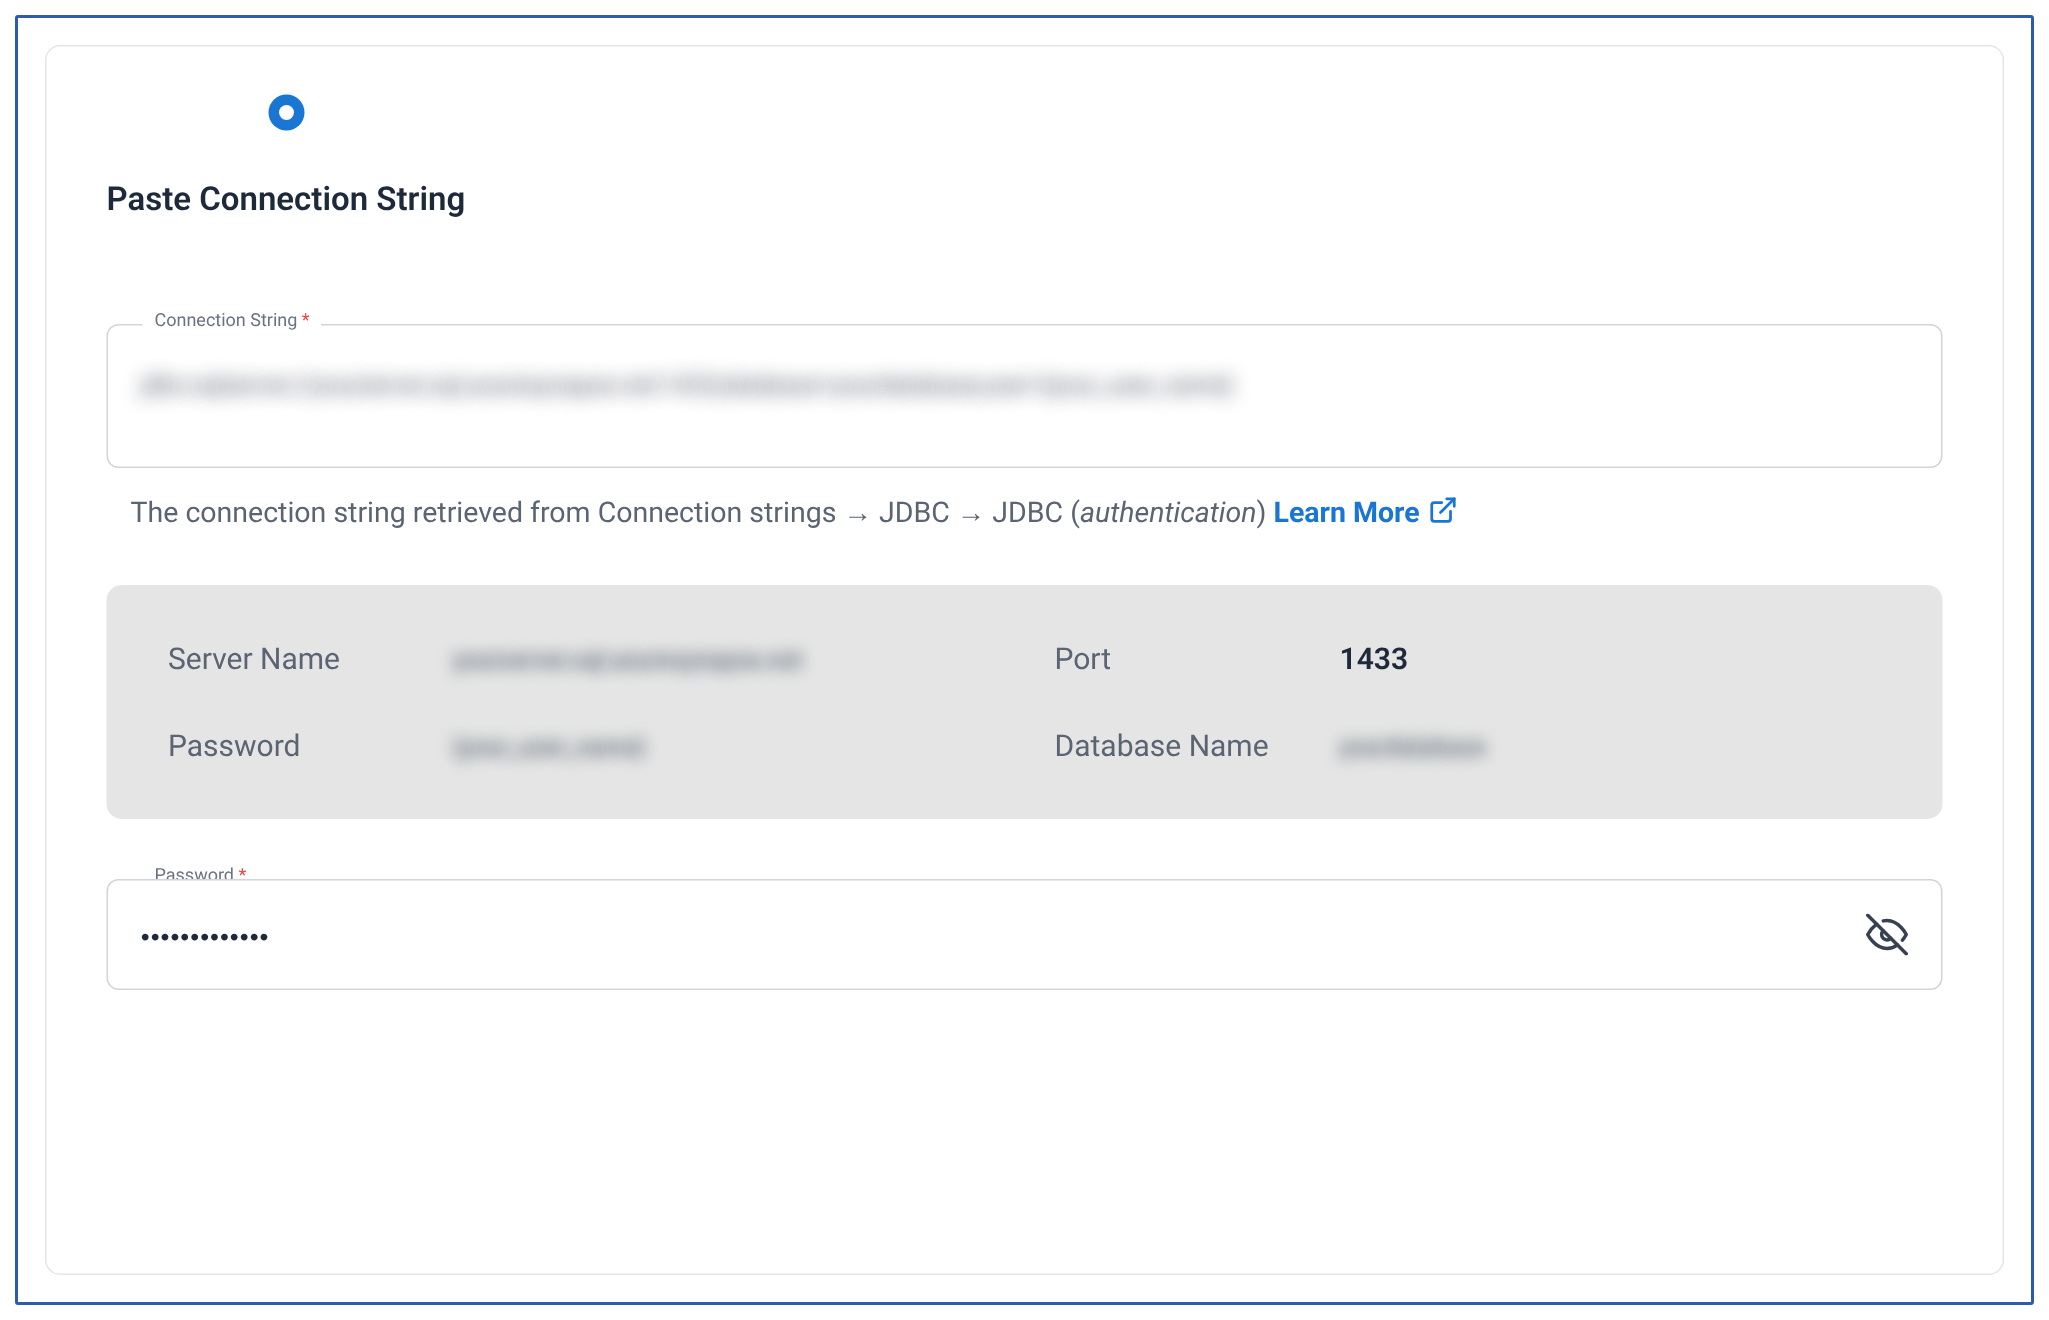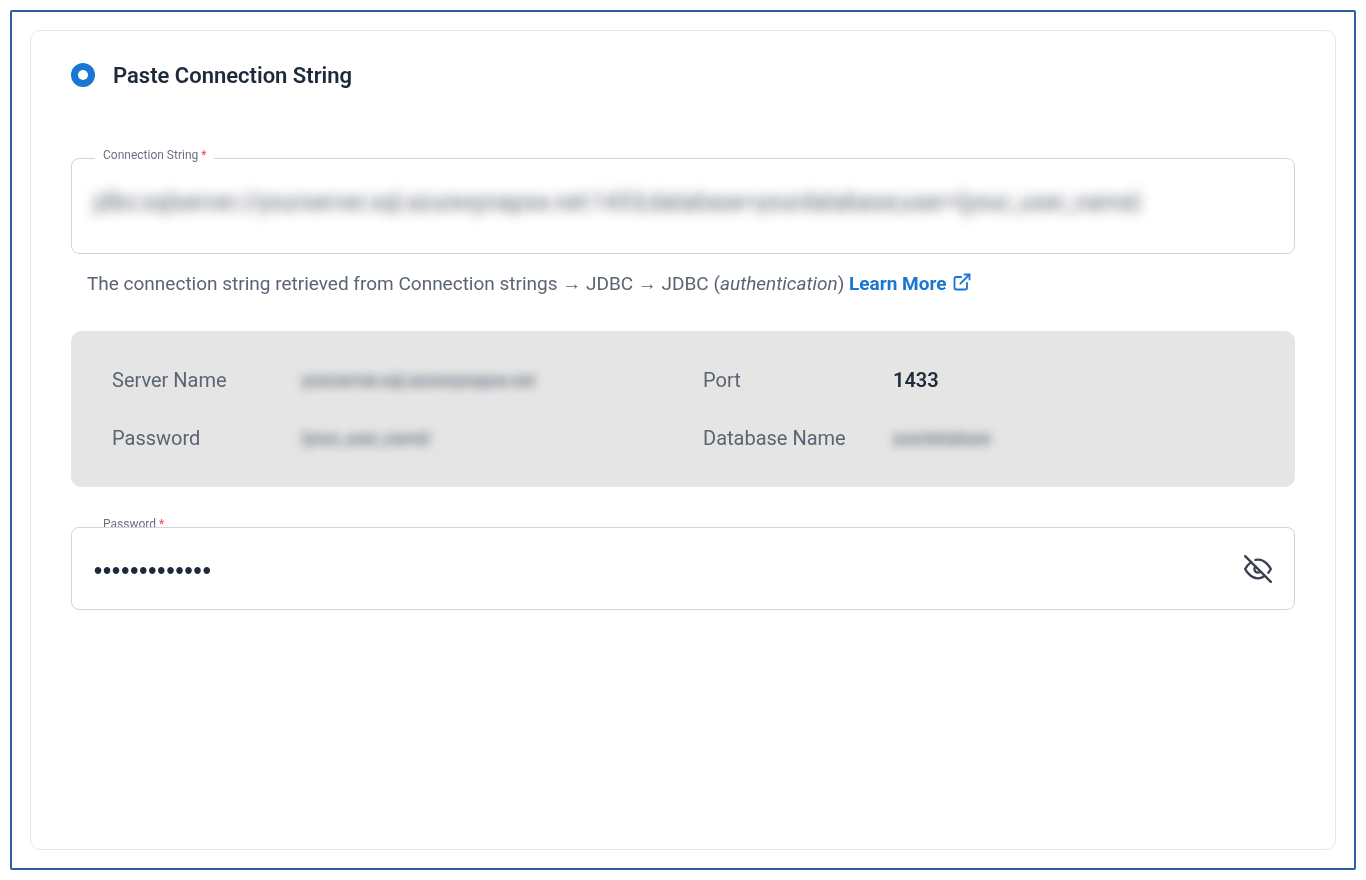--- a/index.html
+++ b/index.html
@@ -33,22 +33,24 @@
       margin-bottom: 36px;
     }
     .radio-row {
       display: flex;
       gap: 58px;
       align-items: center;
       margin-bottom: 70px;
     }
     .radio-option {
       display: flex;
-      gap: 18px;
+      align-items: center;
+      gap: 34px;
       cursor: pointer;
+      flex-direction: column;
     }
     .radio-outer {
       width: 24px;
       height: 24px;
       border-radius: 50%;
       display: flex;
       align-items: center;
       justify-content: center;
     }
     .radio-outer.selected {
@@ -85,21 +87,21 @@
       font-size: 12px;
       color: #6b7280;
     }
     .req {
       color: #ef4444;
     }
     .text-input {
       width: 100%;
       border: 1px solid #d1d5db;
       border-radius: 8px;
-      font-size: 23px;
+      font-size: 16px;
       color: #1e2a3a;
       padding: 30px 22px 24px 22px;
       outline: none;
     }
     .conn-input {
       height: 96px;
       padding-top: 30px;
     }
     .blurred {
       color: transparent;

